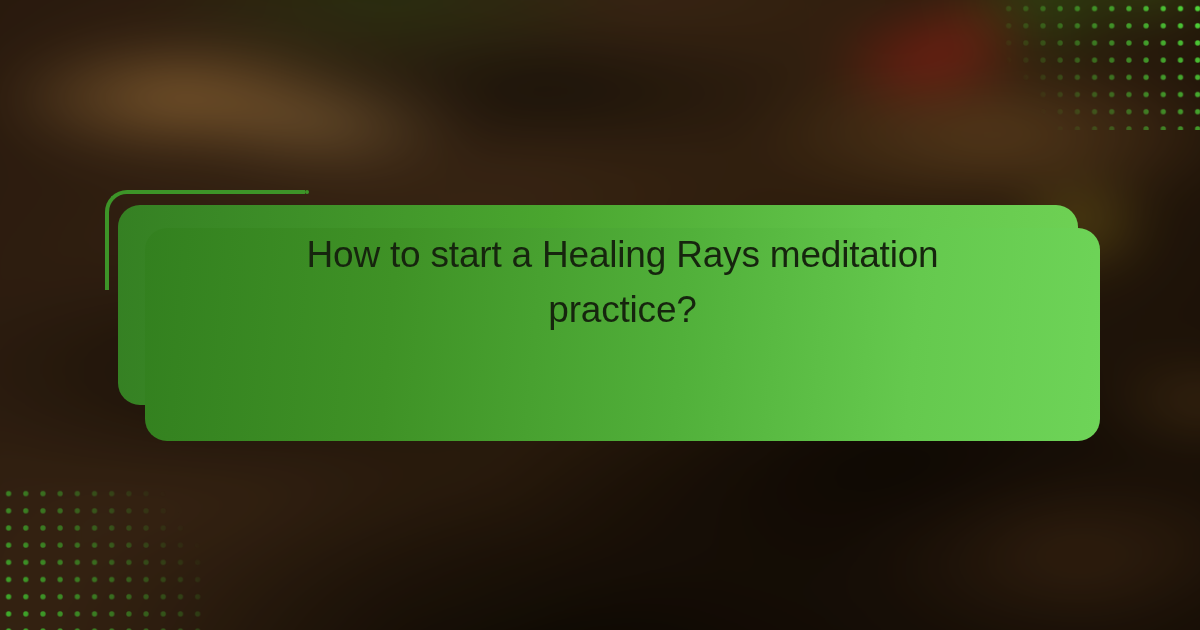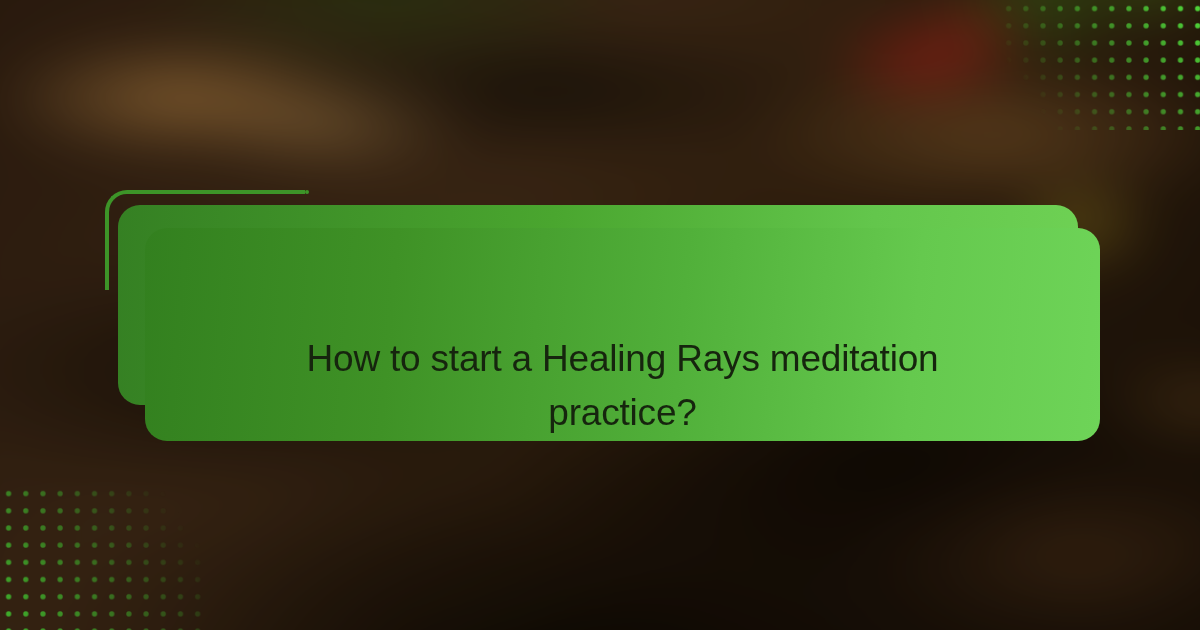--- a/index.html
+++ b/index.html
@@ -123,21 +123,21 @@
 
   .card-front {
     position: absolute;
     left: 145px;
     top: 228px;
     width: 955px;
     height: 213px;
     border-radius: 22px;
     background: linear-gradient(95deg, #33801f 0%, #3f9226 26%, #51b03a 56%, #65c94e 80%, #6ed458 100%);
     display: flex;
-    align-items: flex-end;
+    align-items: flex-start;
     justify-content: center;
   }
 
   .headline {
     margin: 0;
     padding: 0 60px;
     text-align: center;
     color: #16250e;
     font-size: 37px;
     font-weight: 400;

